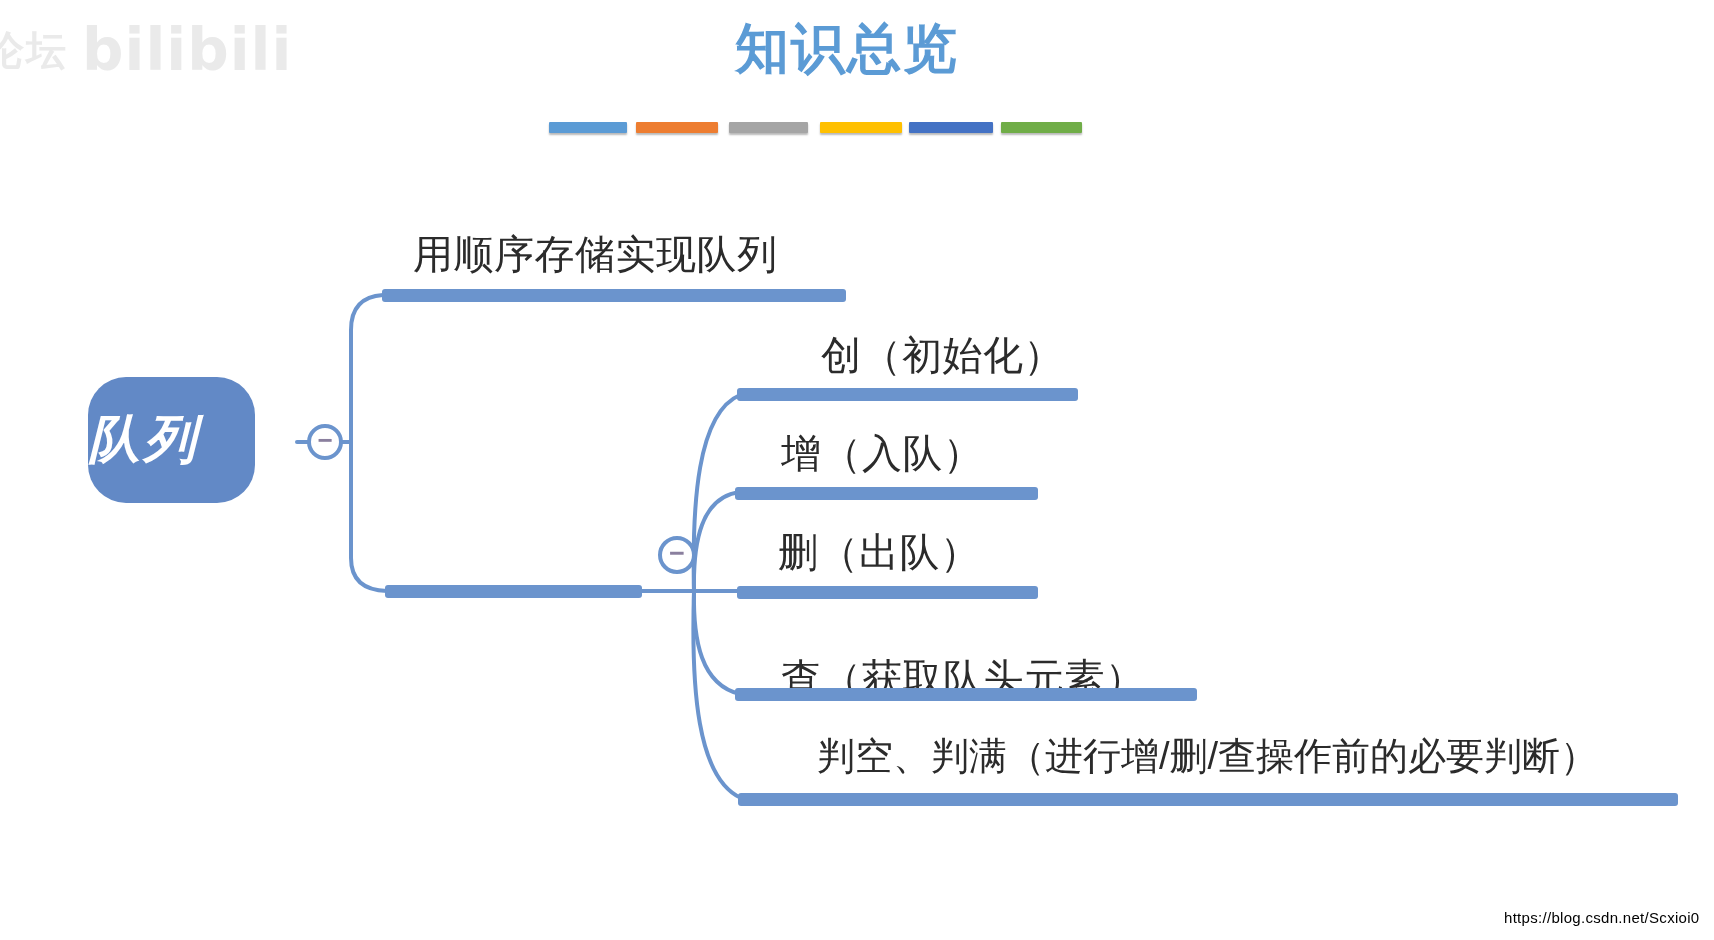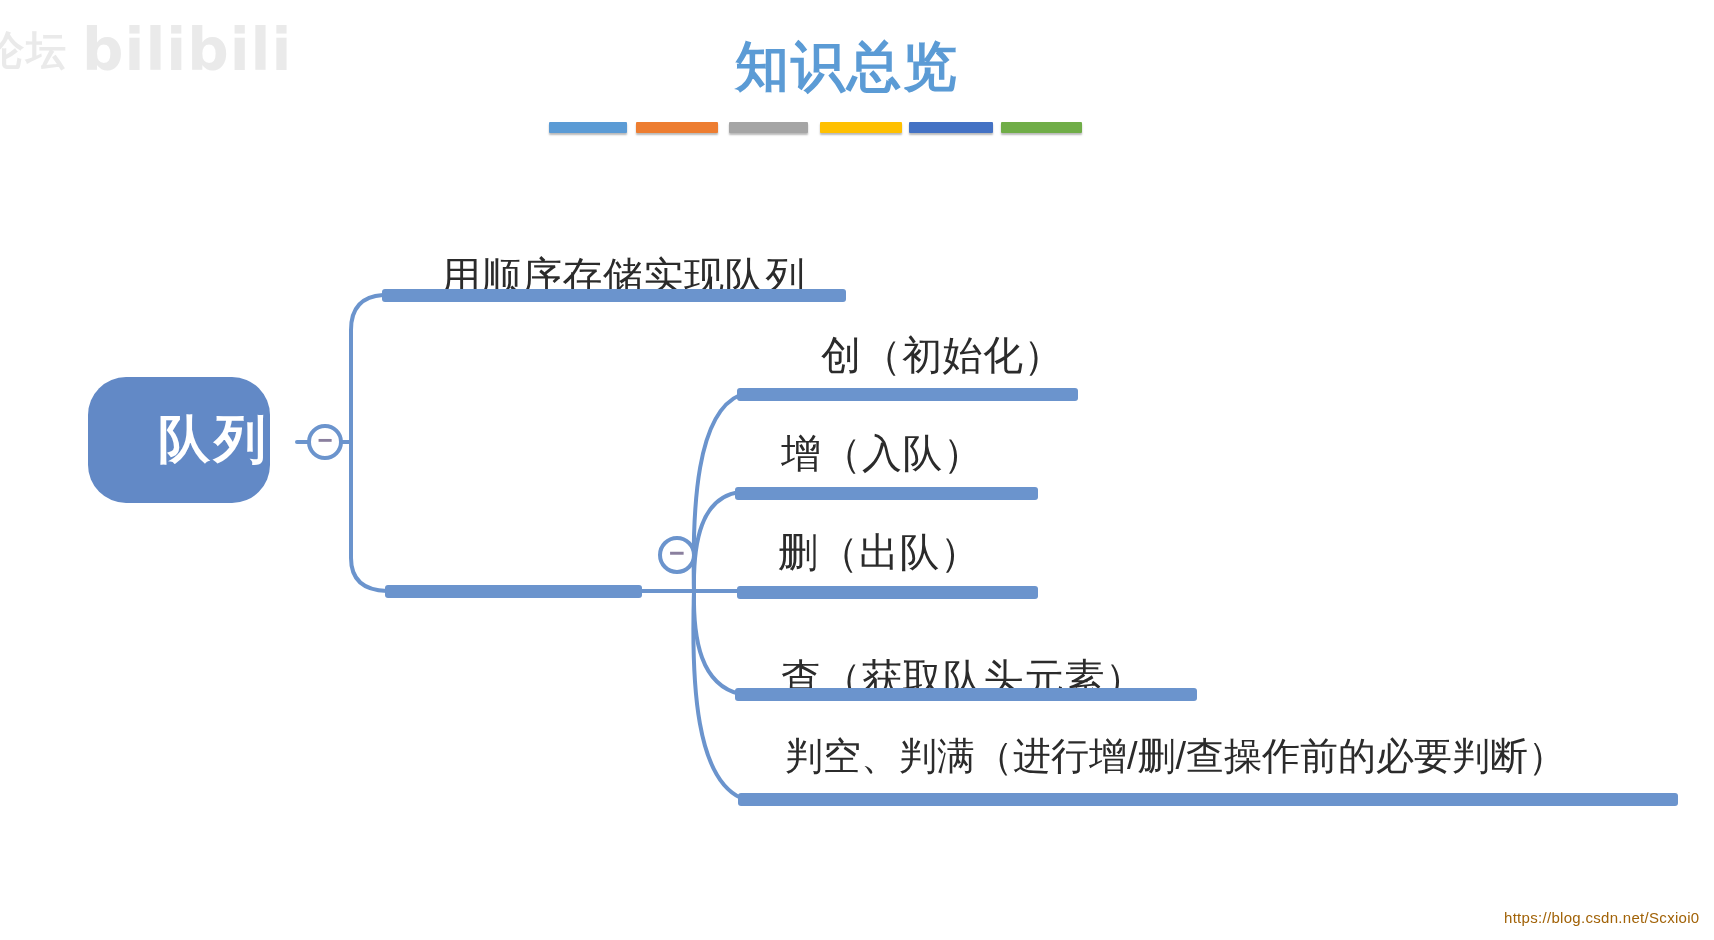--- a/index.html
+++ b/index.html
@@ -8,47 +8,47 @@
     overflow:hidden;font-family:"Liberation Sans",sans-serif;
   }
   
   .wm-bili{
     position:absolute;left:-16px;top:16px;color:#eaeaea;
     display:flex;align-items:center;gap:14px;user-select:none;white-space:nowrap;
   }
   .wm-bili .cjk{font-size:40px;font-weight:700;letter-spacing:2px;}
   .wm-bili .logo{font-size:58px;font-weight:800;letter-spacing:1px;font-family:"DejaVu Sans",sans-serif;}
   .wm-csdn{
-    position:absolute;left:1504px;top:909px;font-size:15px;color:#a16207;
+    position:absolute;left:1504px;top:909px;font-size:15px;color:#000000;
     letter-spacing:.3px;white-space:nowrap;
   }
   
   .title{
-    position:absolute;left:735px;top:31px;font-size:54px;font-weight:700;
+    position:absolute;left:735px;top:13px;font-size:54px;font-weight:700;
     font-family:"Liberation Serif","DejaVu Serif",serif;letter-spacing:2px;white-space:nowrap;
   }
   .divider-bar{
     position:absolute;top:122px;height:11px;border-radius:1px;
     box-shadow:0 2px 2px rgba(0,0,0,.28);
   }
   
   .map-svg{position:absolute;left:0;top:0;z-index:1;}
   .map-line{fill:none;stroke:#6B94CD;stroke-width:4;stroke-linecap:round;}
   .root-node{
-    position:absolute;left:88px;top:377px;width:182px;height:126px;
+    position:absolute;left:88px;top:377px;width:167px;height:126px;
     background:#6289C6;border-radius:38px;z-index:2;
-    display:flex;align-items:center;justify-content:flex-end;
-    color:#fff;font-size:52px;font-weight:700;letter-spacing:4px;
+    display:flex;align-items:center;justify-content:flex-start;
+    color:#fff;font-size:52px;font-weight:700;letter-spacing:4px;font-style:italic;
   }
   .ul-bar{position:absolute;background:#6B94CD;border-radius:3px;z-index:2;}
   .topic{
     position:absolute;color:#2b2b2b;font-size:40px;line-height:1.05;
     white-space:nowrap;z-index:2;letter-spacing:0.5px;
   }
-  .topic.small{font-size:38px;letter-spacing:0;}
+  .topic.small{font-size:38px;letter-spacing:0;margin-left:32px;}
   .collapse{
     position:absolute;background:#ffffff;border:4px solid #6B94CD;border-radius:50%;
     z-index:3;display:flex;align-items:center;justify-content:center;
     color:#8a7f9e;font-weight:700;box-sizing:border-box;cursor:pointer;
   }
   .collapse.c1{left:307px;top:424px;width:36px;height:36px;font-size:26px;}
   .collapse.c2{left:658px;top:536px;width:38px;height:38px;font-size:27px;}
   .collapse span{margin-top:-4px;}
 </style>
 </head>
@@ -83,21 +83,21 @@
     <span>队列</span>
   </div>
 
   <div class="collapse c1">
     <span>−</span>
   </div>
   <div class="collapse c2">
     <span>−</span>
   </div>
 
-  <div class="topic" style="left:441px;top:233px;margin-top:22px;">用顺序存储实现队列</div>
+  <div class="topic" style="left:413px;top:233px;">用顺序存储实现队列</div>
   <div class="ul-bar" style="left:382px;top:289px;width:464px;height:13px;"></div>
 
   <div class="ul-bar" style="left:385px;top:585px;width:257px;height:13px;"></div>
 
   <div class="topic" style="left:821px;top:334px;">创（初始化）</div>
   <div class="ul-bar" style="left:737px;top:388px;width:341px;height:13px;"></div>
 
   <div class="topic" style="left:781px;top:432px;">增（入队）</div>
   <div class="ul-bar" style="left:735px;top:487px;width:303px;height:13px;"></div>
 

